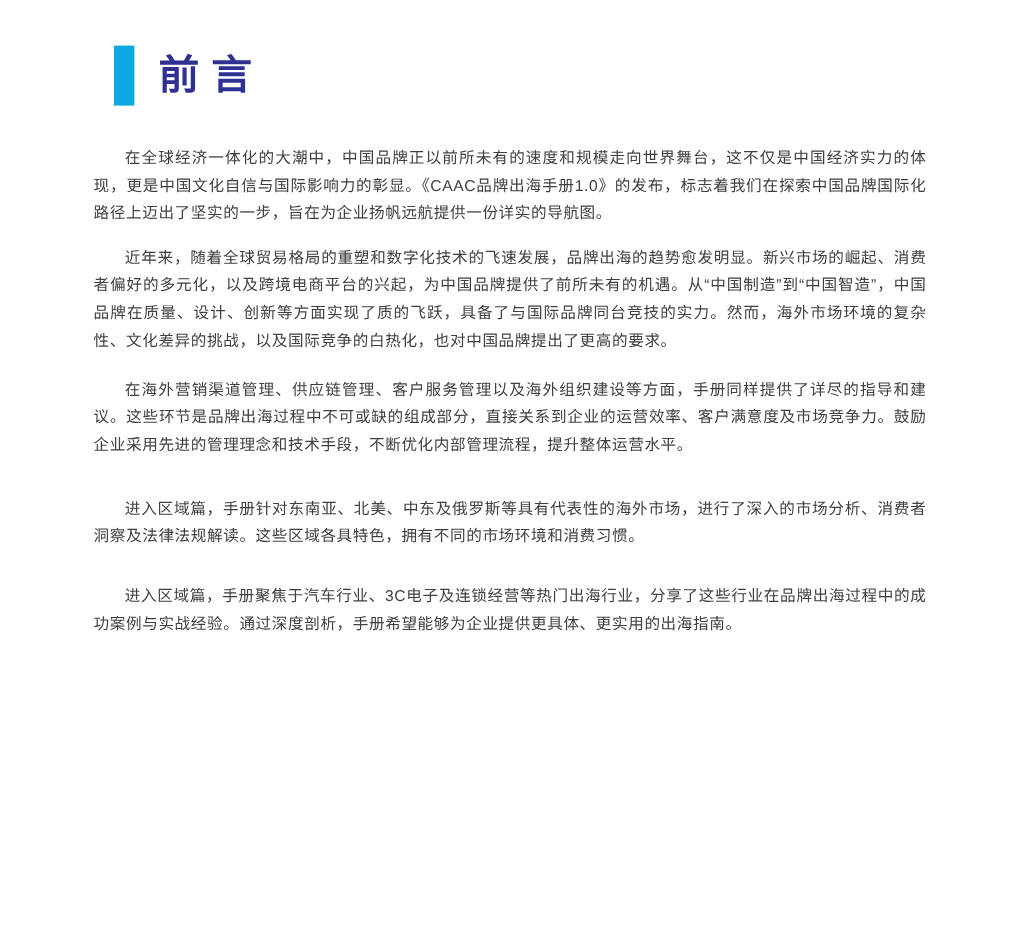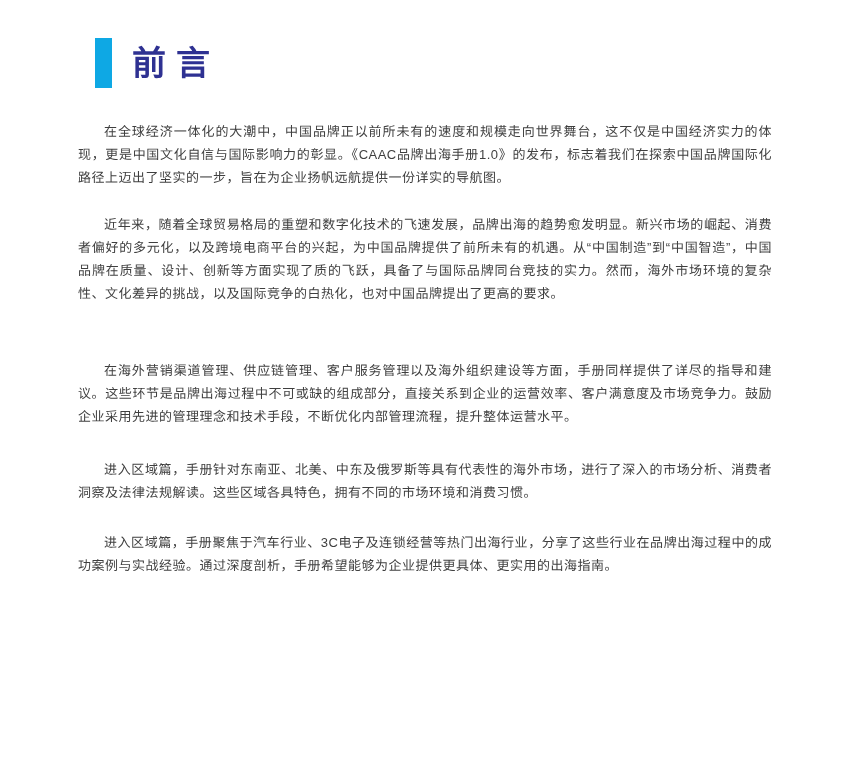--- a/index.html
+++ b/index.html
@@ -47,22 +47,22 @@
   .para {
     margin: 0;
     font-size: 13px;
     line-height: 23px;
     letter-spacing: 0.5px;
     color: var(--text, #3F3F3F);
     text-align: justify;
     text-indent: 2em;
     text-justify: inter-ideograph;
   }
-  .para-1 { margin-bottom: 24px; }
-  .para-2 { margin-bottom: 54px; }
+  .para-1 { margin-bottom: 14px; }
+  .para-2 { margin-bottom: 18px; }
   .para-3 { margin-bottom: 12px; }
   .para-4 { margin-bottom: 30px; }
   .para-5 { margin-bottom: 27px; }
   .para-6 { margin-bottom: 23px; }
   .para-7 { margin-bottom: 0; }
 </style>
 </head>
 <body>
 
 <div class="page">

